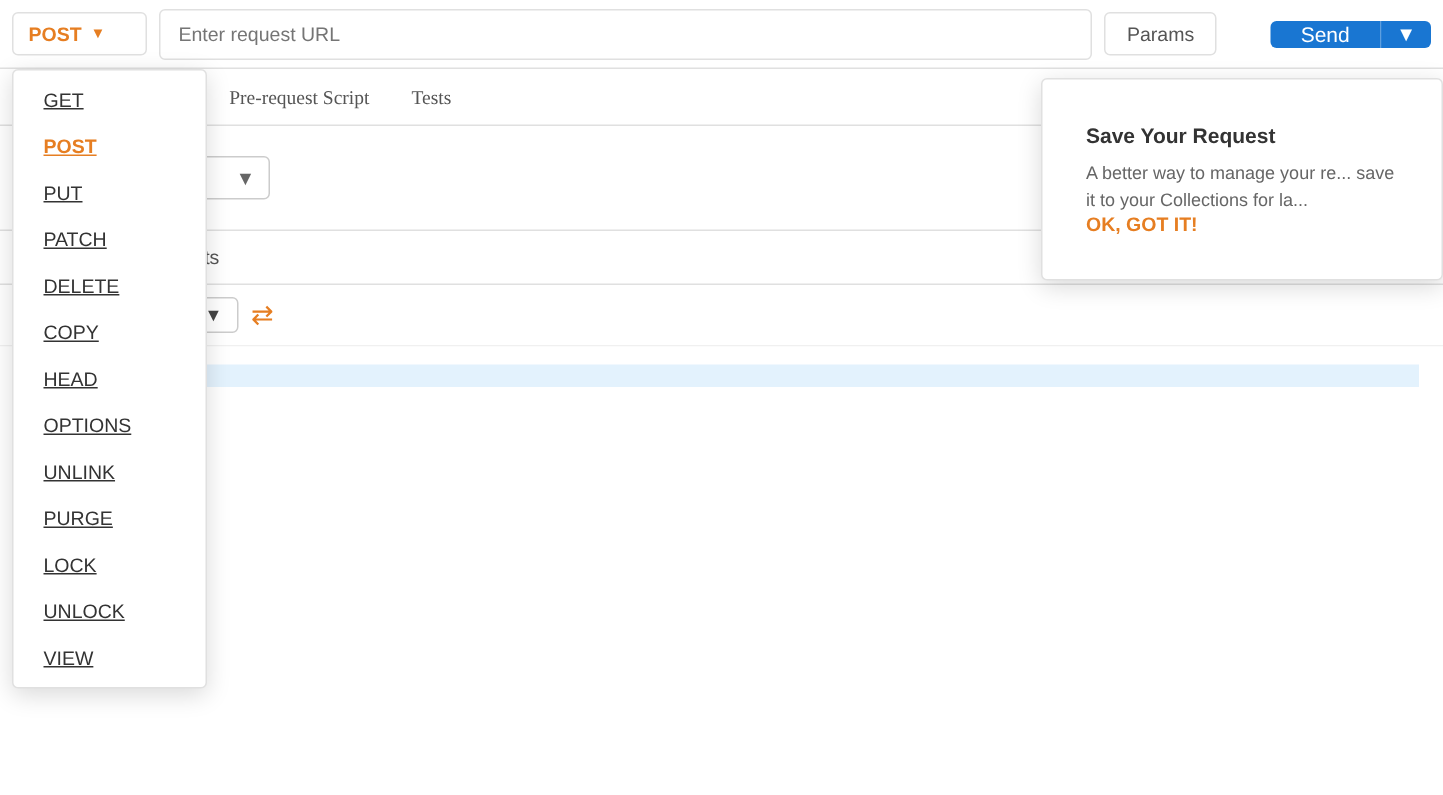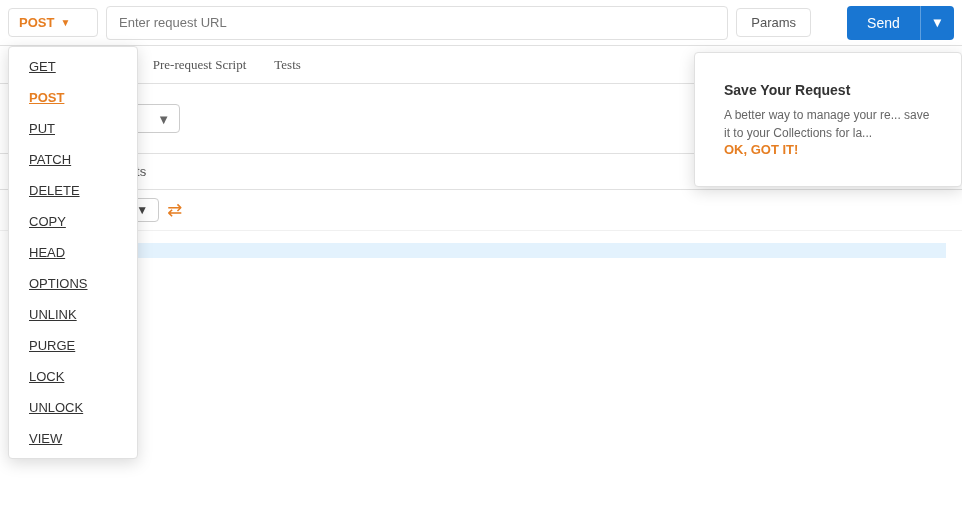--- a/index.html
+++ b/index.html
@@ -10,21 +10,21 @@
     
     .top-bar { display: flex; align-items: center; height: 46px; border-bottom: 1px solid #e0e0e0; padding: 0 8px; gap: 8px; background: #fff; }
 
     .method-button { display: flex; align-items: center; gap: 6px; background: #fff; border: 1px solid #e0e0e0; border-radius: 4px; padding: 6px 10px; cursor: pointer; font-weight: 600; font-size: 13px; color: #e67e22; min-width: 90px; }
     .method-button .chevron-icon { font-size: 10px; color: #e67e22; }
 
     .url-input { flex: 1; height: 34px; border: 1px solid #e0e0e0; border-radius: 4px; padding: 0 12px; font-size: 13px; color: #0c4a6e; outline: none; }
 
     .params-button { background: #fff; border: 1px solid #e0e0e0; border-radius: 4px; padding: 6px 14px; cursor: pointer; font-size: 13px; color: #555; }
 
-    .send-button-group { display: flex; align-items: stretch; height: 34px; padding-left: 28px; }
+    .send-button-group { display: flex; align-items: stretch; height: 18px; padding-left: 28px; }
     .send-btn { background: #1976d2; color: #fff; border: none; border-radius: 4px 0 0 4px; padding: 0 20px; cursor: pointer; font-size: 14px; font-weight: 500; }
     .send-dropdown { background: #1976d2; color: #fff; border: none; border-left: 1px solid rgba(255,255,255,0.3); border-radius: 0 4px 4px 0; padding: 0 10px; cursor: pointer; display: flex; align-items: center; }
 
     
     .tabs-row { display: flex; align-items: center; border-bottom: 1px solid #e0e0e0; padding: 0 12px; background: #fff; height: 38px; font-family: Liberation Serif, serif; }
     .tab { padding: 8px 14px; cursor: pointer; color: #555; font-size: 13px; }
 
     
     .auth-area { padding: 20px; background: #fff; border-bottom: 1px solid #e0e0e0; }
     .auth-select-wrapper { position: relative; display: inline-block; }

